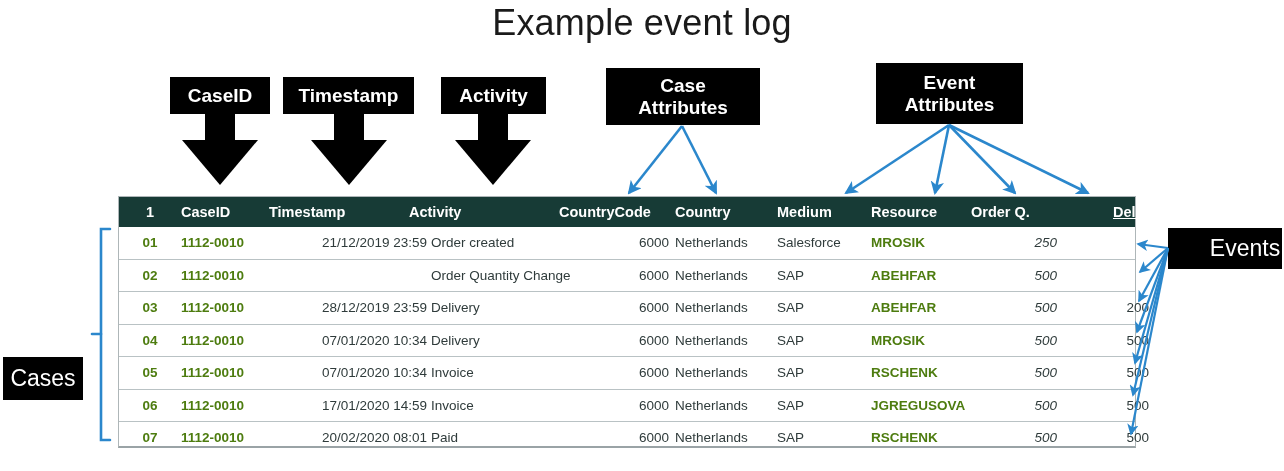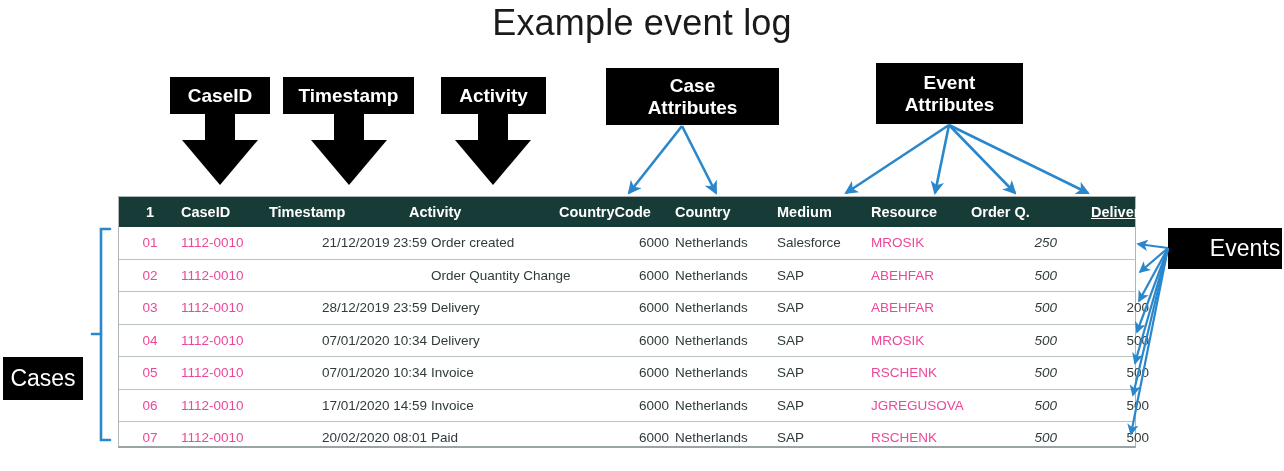--- a/index.html
+++ b/index.html
@@ -17,21 +17,21 @@
 
   
   .callout{
     position:absolute;background:#000;color:#fff;
     font-weight:bold;display:flex;align-items:center;justify-content:center;
     text-align:center;line-height:1.12;box-sizing:border-box;
   }
   #callout-caseid{left:170px;top:77px;width:100px;height:37px;font-size:19px;}
   #callout-timestamp{left:283px;top:77px;width:131px;height:37px;font-size:19px;}
   #callout-activity{left:441px;top:77px;width:105px;height:37px;font-size:19px;}
-  #callout-case-attributes{left:606px;top:68px;width:173px;height:57px;font-size:19px;}
+  #callout-case-attributes{left:606px;top:68px;width:154px;height:57px;font-size:19px;}
   #callout-event-attributes{left:876px;top:63px;width:147px;height:61px;font-size:19px;}
   #callout-cases{left:3px;top:313px;width:80px;height:43px;font-size:23px;font-weight:400;margin-top:44px;}
   #callout-events{left:1168px;top:228px;width:114px;height:41px;font-size:23px;font-weight:400;padding-left:40px;}
 
   
   .blk-arrow{position:absolute;}
   .blk-arrow .stem{position:absolute;background:#000;left:50%;transform:translateX(-50%);}
   .blk-arrow .head{
     position:absolute;left:50%;transform:translateX(-50%);
     width:0;height:0;border-left:38px solid transparent;border-right:38px solid transparent;
@@ -53,21 +53,21 @@
     position:relative;height:30px;background:#173b36;color:#fff;
     font-size:14.5px;font-weight:bold;
   }
   .hcell{position:absolute;top:0;height:30px;line-height:30px;white-space:nowrap;}
   .trow{position:relative;height:31.5px;border-top:1px solid #b9c2c4;}
   .trow:first-of-type{border-top:none;}
   .cell{
     position:absolute;top:0;height:31.5px;line-height:31.5px;
     font-size:13.5px;color:#2f3b3b;white-space:nowrap;
   }
-  .cell.b{font-weight:normal;color:#ec4899;}
+  .cell.b{font-weight:bold;color:#4d7c0f;}
 
   
   .c-idx   {left:14px;  width:34px; text-align:center;}
   .c-case  {left:62px;  width:92px;}
   .c-ts    {left:150px; width:158px; text-align:right;}
   .c-act   {left:312px; width:220px;}
   .c-cc    {left:440px; width:110px; text-align:right;}
   .c-ctry  {left:556px; width:110px;}
   .c-med   {left:658px; width:92px;}
   .c-res   {left:752px; width:124px;}
@@ -77,21 +77,21 @@
   
   .h-idx   {left:14px;  width:34px; text-align:center;}
   .h-case  {left:62px;  width:92px;}
   .h-ts    {left:150px; width:110px;}
   .h-act   {left:290px; width:100px;}
   .h-cc    {left:440px; width:110px;}
   .h-ctry  {left:556px; width:110px;}
   .h-med   {left:658px; width:92px;}
   .h-res   {left:752px; width:124px;}
   .h-oq    {left:852px; width:78px;}
-  .h-dq    {left:972px; width:100px;text-decoration:underline;}
+  .h-dq    {left:994px; width:100px;text-decoration:underline;}
 
   
   #blue-layer{position:absolute;left:0;top:0;width:1284px;height:471px;pointer-events:none;}
 </style>
 </head>
 <body>
 
 <div id="page-title">Example event log</div>
 
 <div class="callout" id="callout-caseid">CaseID</div>

